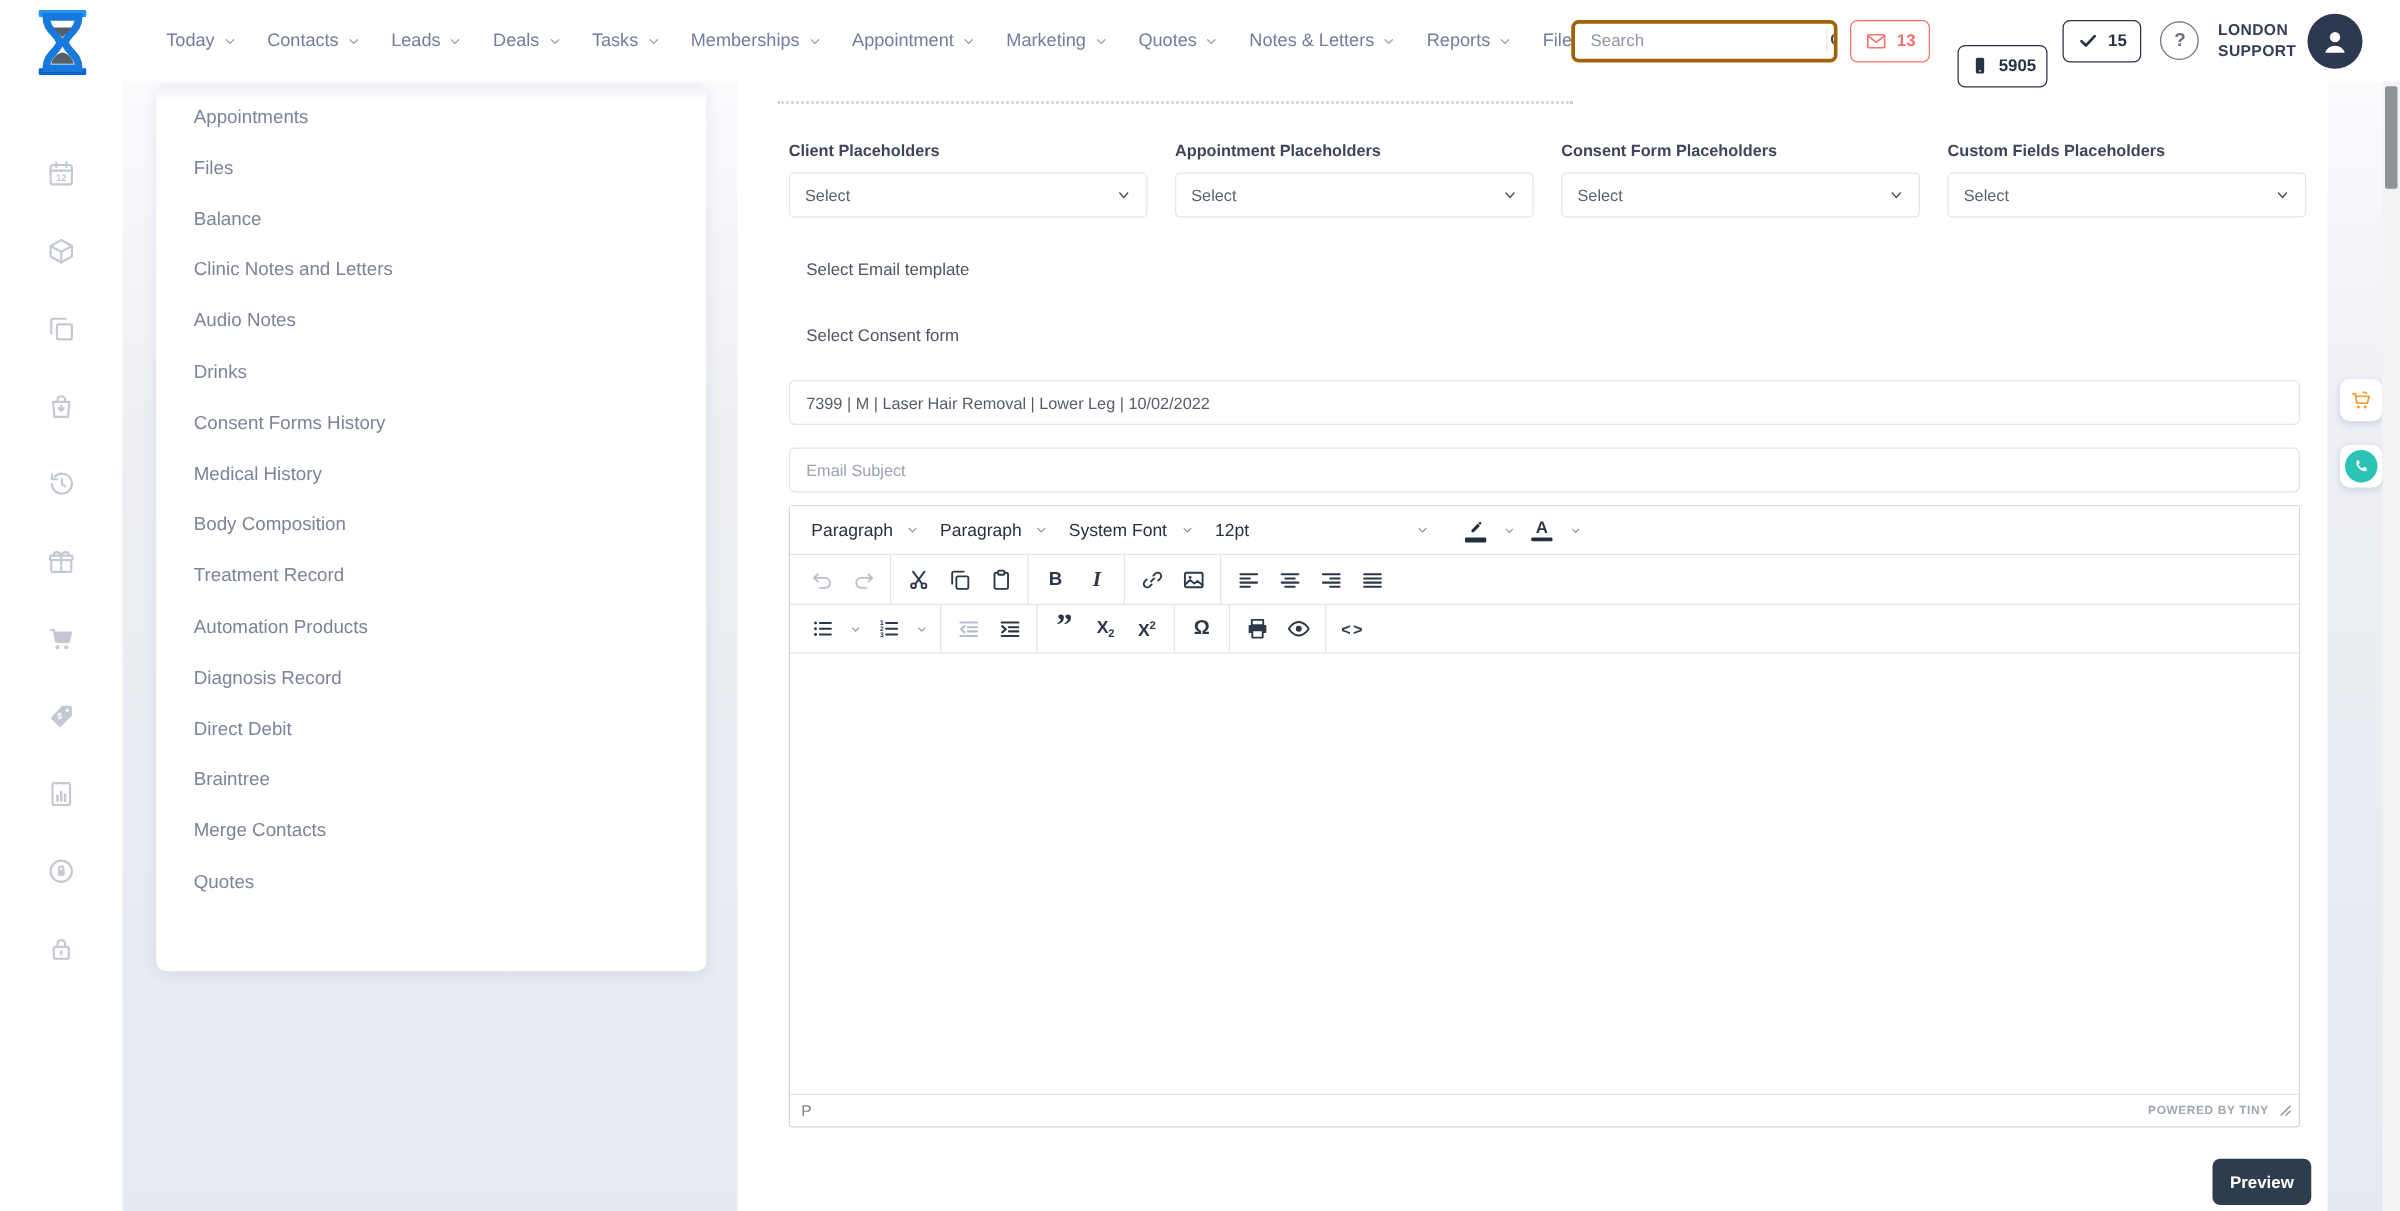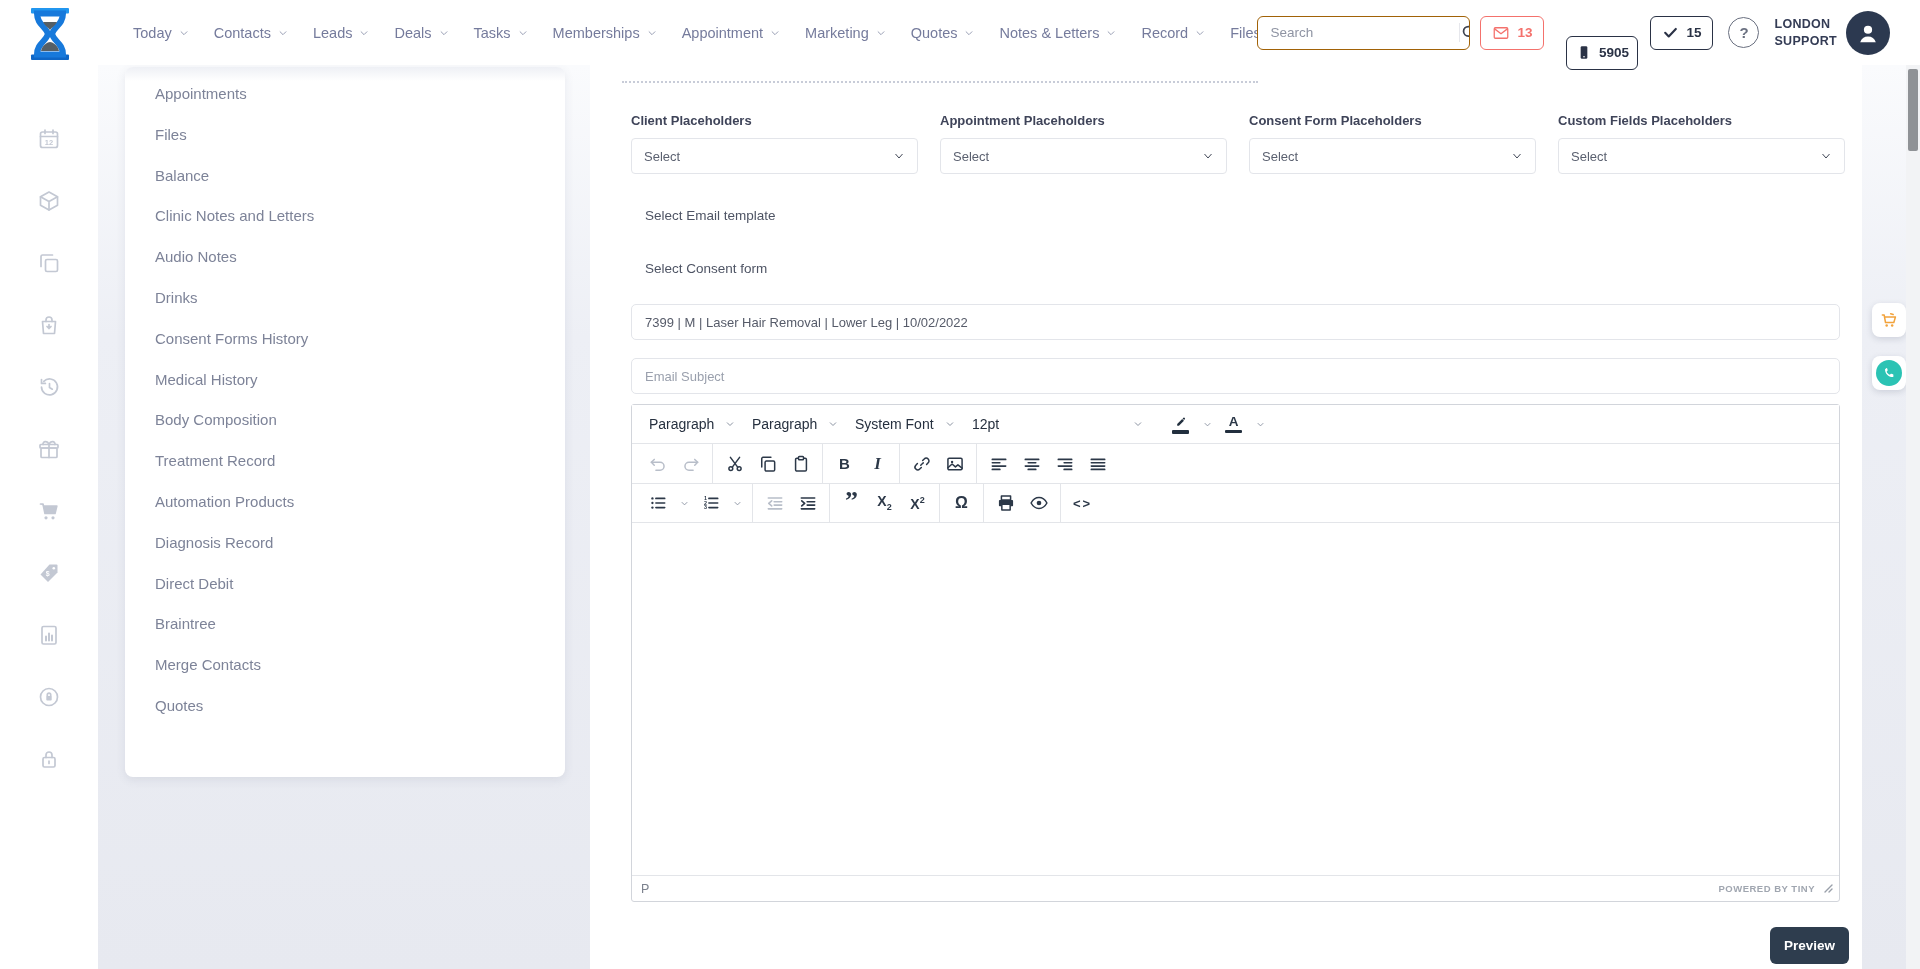--- a/index.html
+++ b/index.html
@@ -8,21 +8,21 @@
   .app { position:relative; width:1920px; height:969px; }
 
   
   .topbar { position:absolute; top:0; left:0; width:1920px; height:65px; background:#fff; z-index:30; }
   .logo { position:absolute; left:26px; top:8px; width:48px; height:52px; }
   .mainnav { position:absolute; left:133px; top:0; height:65px; display:flex; align-items:center; gap:25px; }
   .nav-item { display:flex; align-items:center; gap:7px; font-size:14.5px; font-weight:500;
               color:#757b9c; cursor:pointer; white-space:nowrap; }
   .nav-chev { width:10px; height:10px; }
   .top-right { position:absolute; right:30px; top:0; height:65px; display:flex; align-items:center; }
-  .searchbox { display:flex; width:213px; height:34px; border:1px solid #a16207; border-radius:6px; overflow:hidden; background:#fff;align-items:center; }
+  .searchbox { display:flex; width:213px; height:34px; border:3px solid #a16207; border-radius:6px; overflow:hidden; background:#fff;align-items:center; }
   .searchbox input { flex:1; border:none; outline:none; padding:0 12px; font-size:13.5px;
                      font-family:"Liberation Sans",sans-serif; color:#3d4252; }
   .searchbox input::placeholder { color:#8f94a3; }
   .search-btn { width:40px; border:none; border-left:1px solid #e6e7ec; background:#fff; display:flex;
                 align-items:center; justify-content:center; cursor:pointer; }
   .pill { height:34px; border-radius:6px; display:flex; align-items:center; justify-content:center;
           gap:7px; background:#fff; cursor:pointer; font-weight:700; font-size:13.5px; }
   .pill-mail { width:64px; border:1px solid #f4716c; color:#f4716c; margin-left:10px; }
   .pill-dark { border:1.4px solid #2a3245; color:#2a3245; }
   .pill-phone { width:72px; margin-left:22px;margin-top:40px; }
@@ -200,21 +200,21 @@
             <path d="M5 9l7 7 7-7" fill="none" stroke="#9aa0b5" stroke-width="2.4" stroke-linecap="round"></path>
           </svg>
         </div>
       <div class="nav-item">
           <span>Notes &amp; Letters</span>
           <svg class="nav-chev" viewBox="0 0 24 24">
             <path d="M5 9l7 7 7-7" fill="none" stroke="#9aa0b5" stroke-width="2.4" stroke-linecap="round"></path>
           </svg>
         </div>
       <div class="nav-item">
-          <span>Record</span>
+          <span>Reports</span>
           <svg class="nav-chev" viewBox="0 0 24 24">
             <path d="M5 9l7 7 7-7" fill="none" stroke="#9aa0b5" stroke-width="2.4" stroke-linecap="round"></path>
           </svg>
         </div>
       <div class="nav-item">
           <span>Files</span>
         </div>
     </nav>
 
     <div class="top-right">

